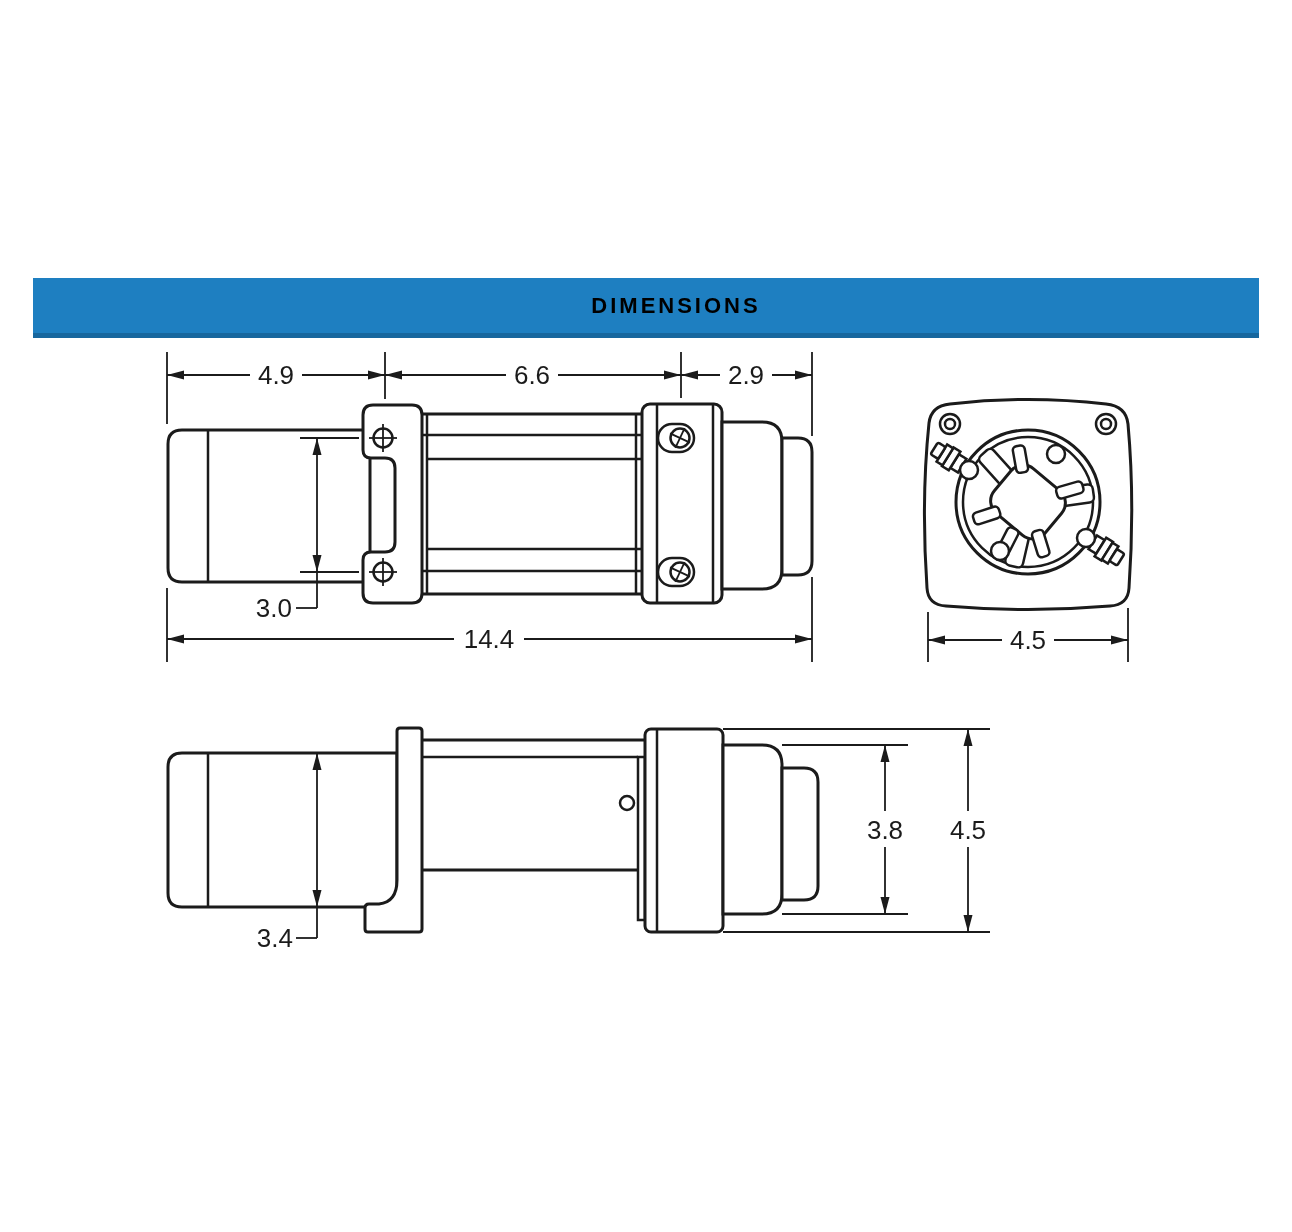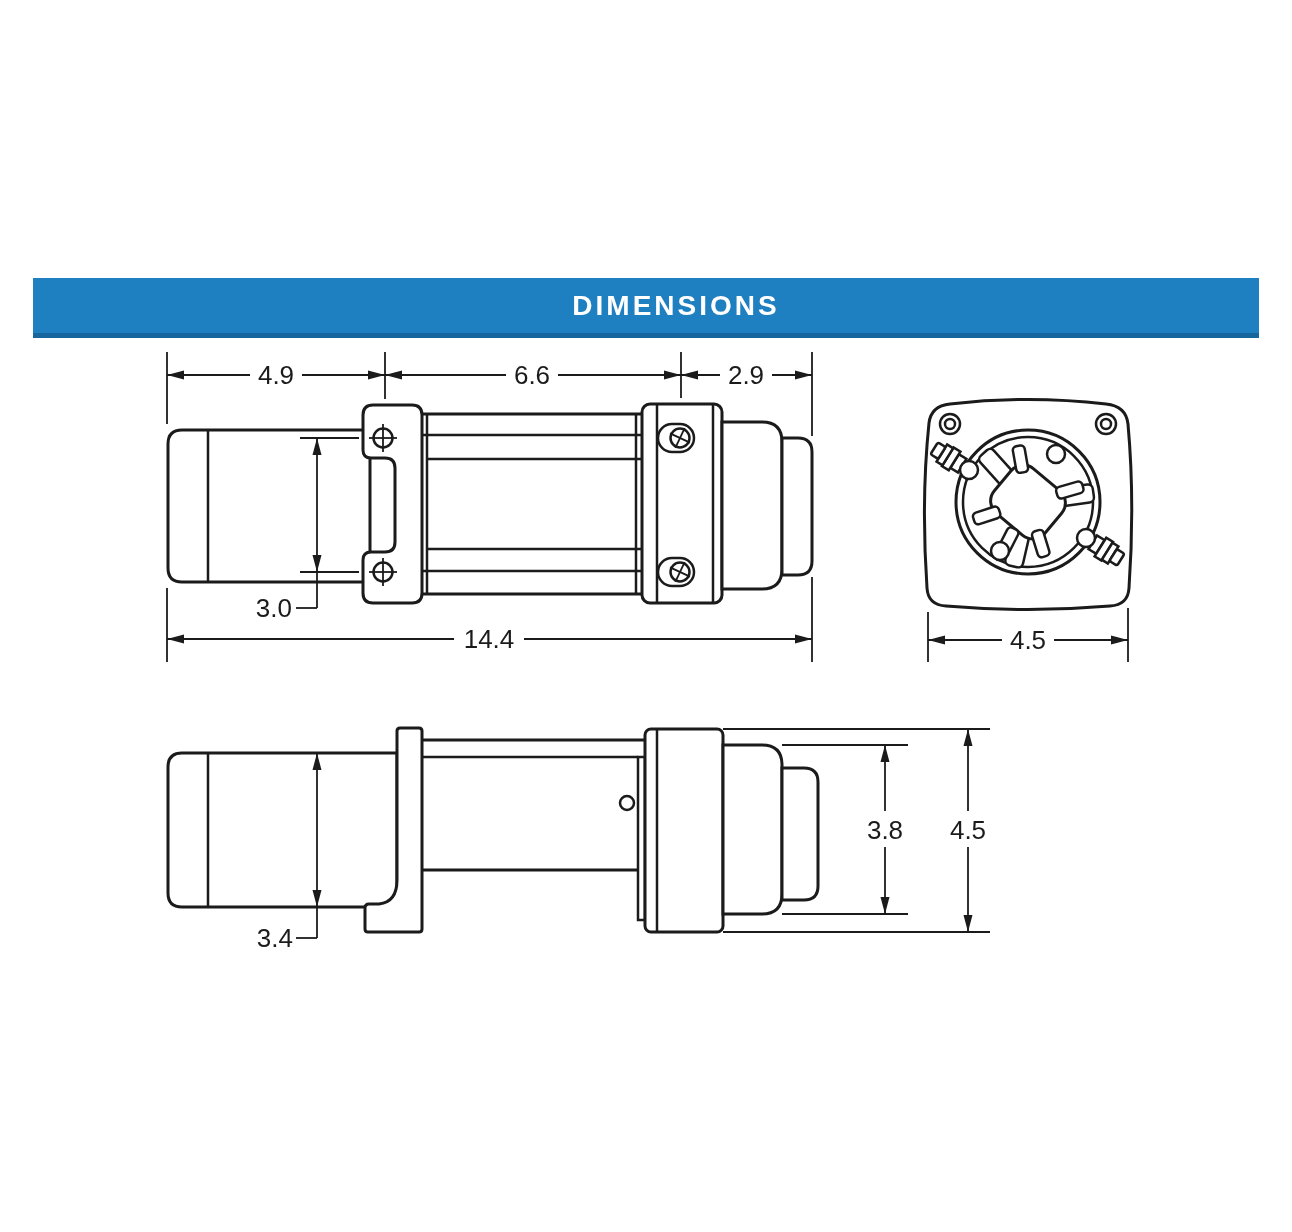--- a/index.html
+++ b/index.html
@@ -1,21 +1,21 @@
 <!DOCTYPE html>
 <html><head>
 <meta charset="utf-8">
 <style>
   html,body{margin:0;padding:0;background:#ffffff;}
   #page{position:relative;width:1292px;height:1232px;background:#ffffff;overflow:hidden;
         font-family:"Liberation Sans",sans-serif;}
   #banner{position:absolute;left:33px;top:278px;width:1226px;height:55px;
           background:#1e7fc1;border-bottom:5px solid #17679e;
           display:flex;align-items:center;justify-content:center;}
-  #banner .title{color:#ffffff;font-size:28px;font-weight:bold;letter-spacing:3px;
+  #banner .title{color:#000000;font-size:22px;font-weight:bold;letter-spacing:3px;
                  transform:translateX(30px);white-space:nowrap;}
   svg{position:absolute;left:0;top:0;}
   .s3{stroke:#1b1b1b;stroke-width:3;fill:none;}
   .s25{stroke:#1b1b1b;stroke-width:2.5;fill:none;}
   .dim{stroke:#1b1b1b;stroke-width:1.8;fill:none;}
   .wh{fill:#ffffff;}
   .ah{fill:#1b1b1b;stroke:none;}
   .lbl{font-family:"Liberation Sans",sans-serif;font-size:26px;fill:#1b1b1b;}
   .mask{fill:#ffffff;stroke:none;}
 </style>

